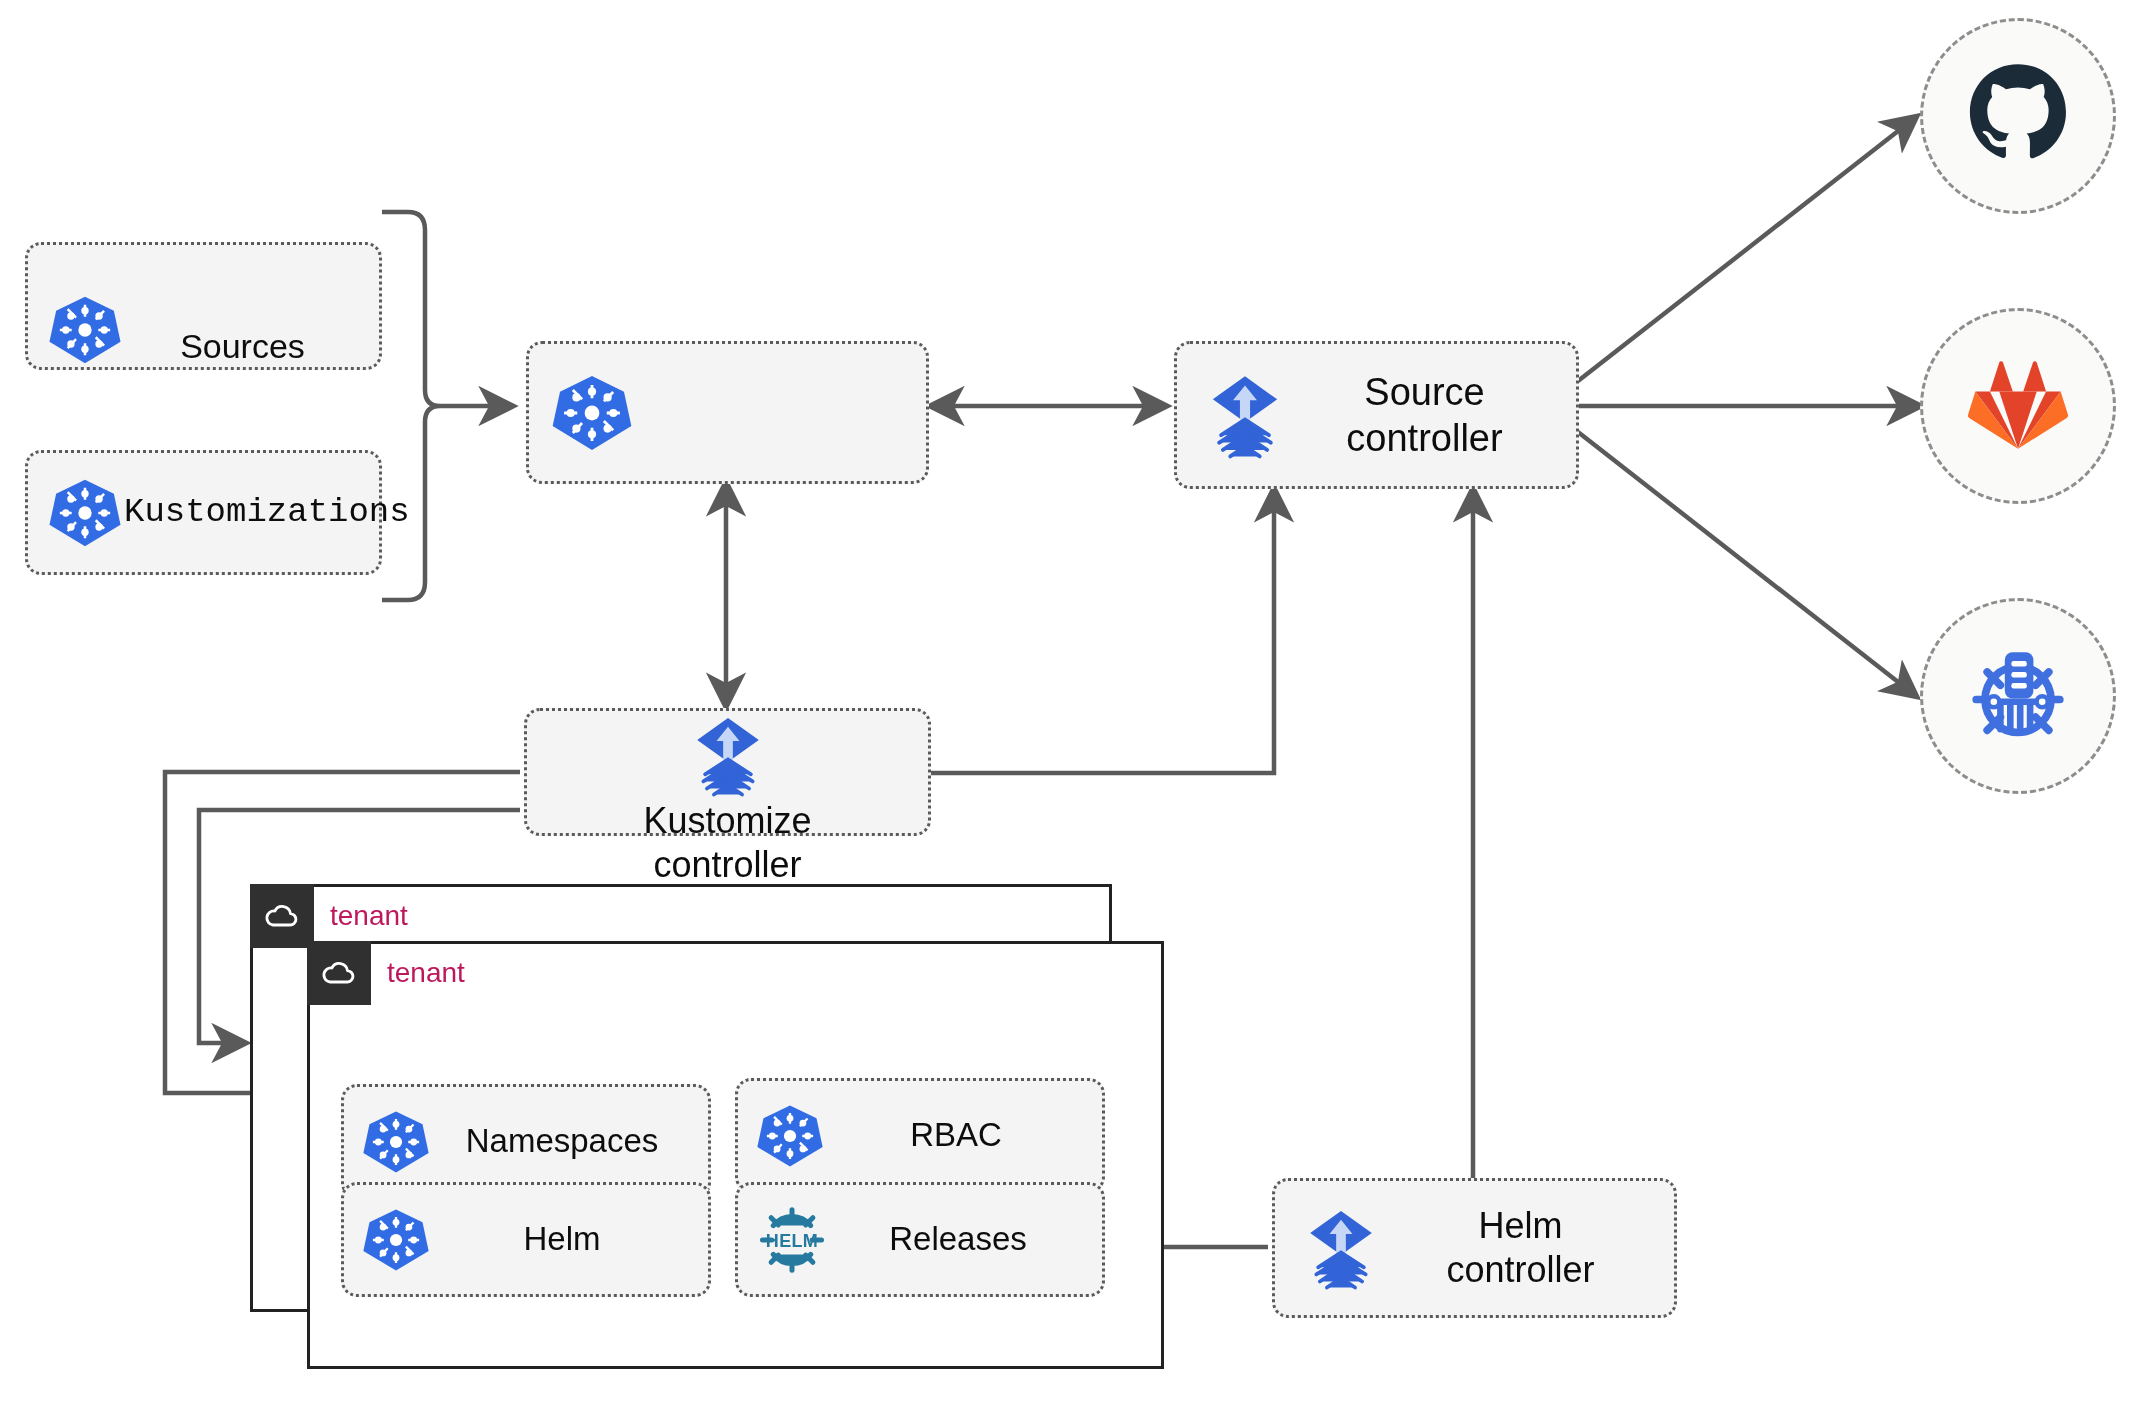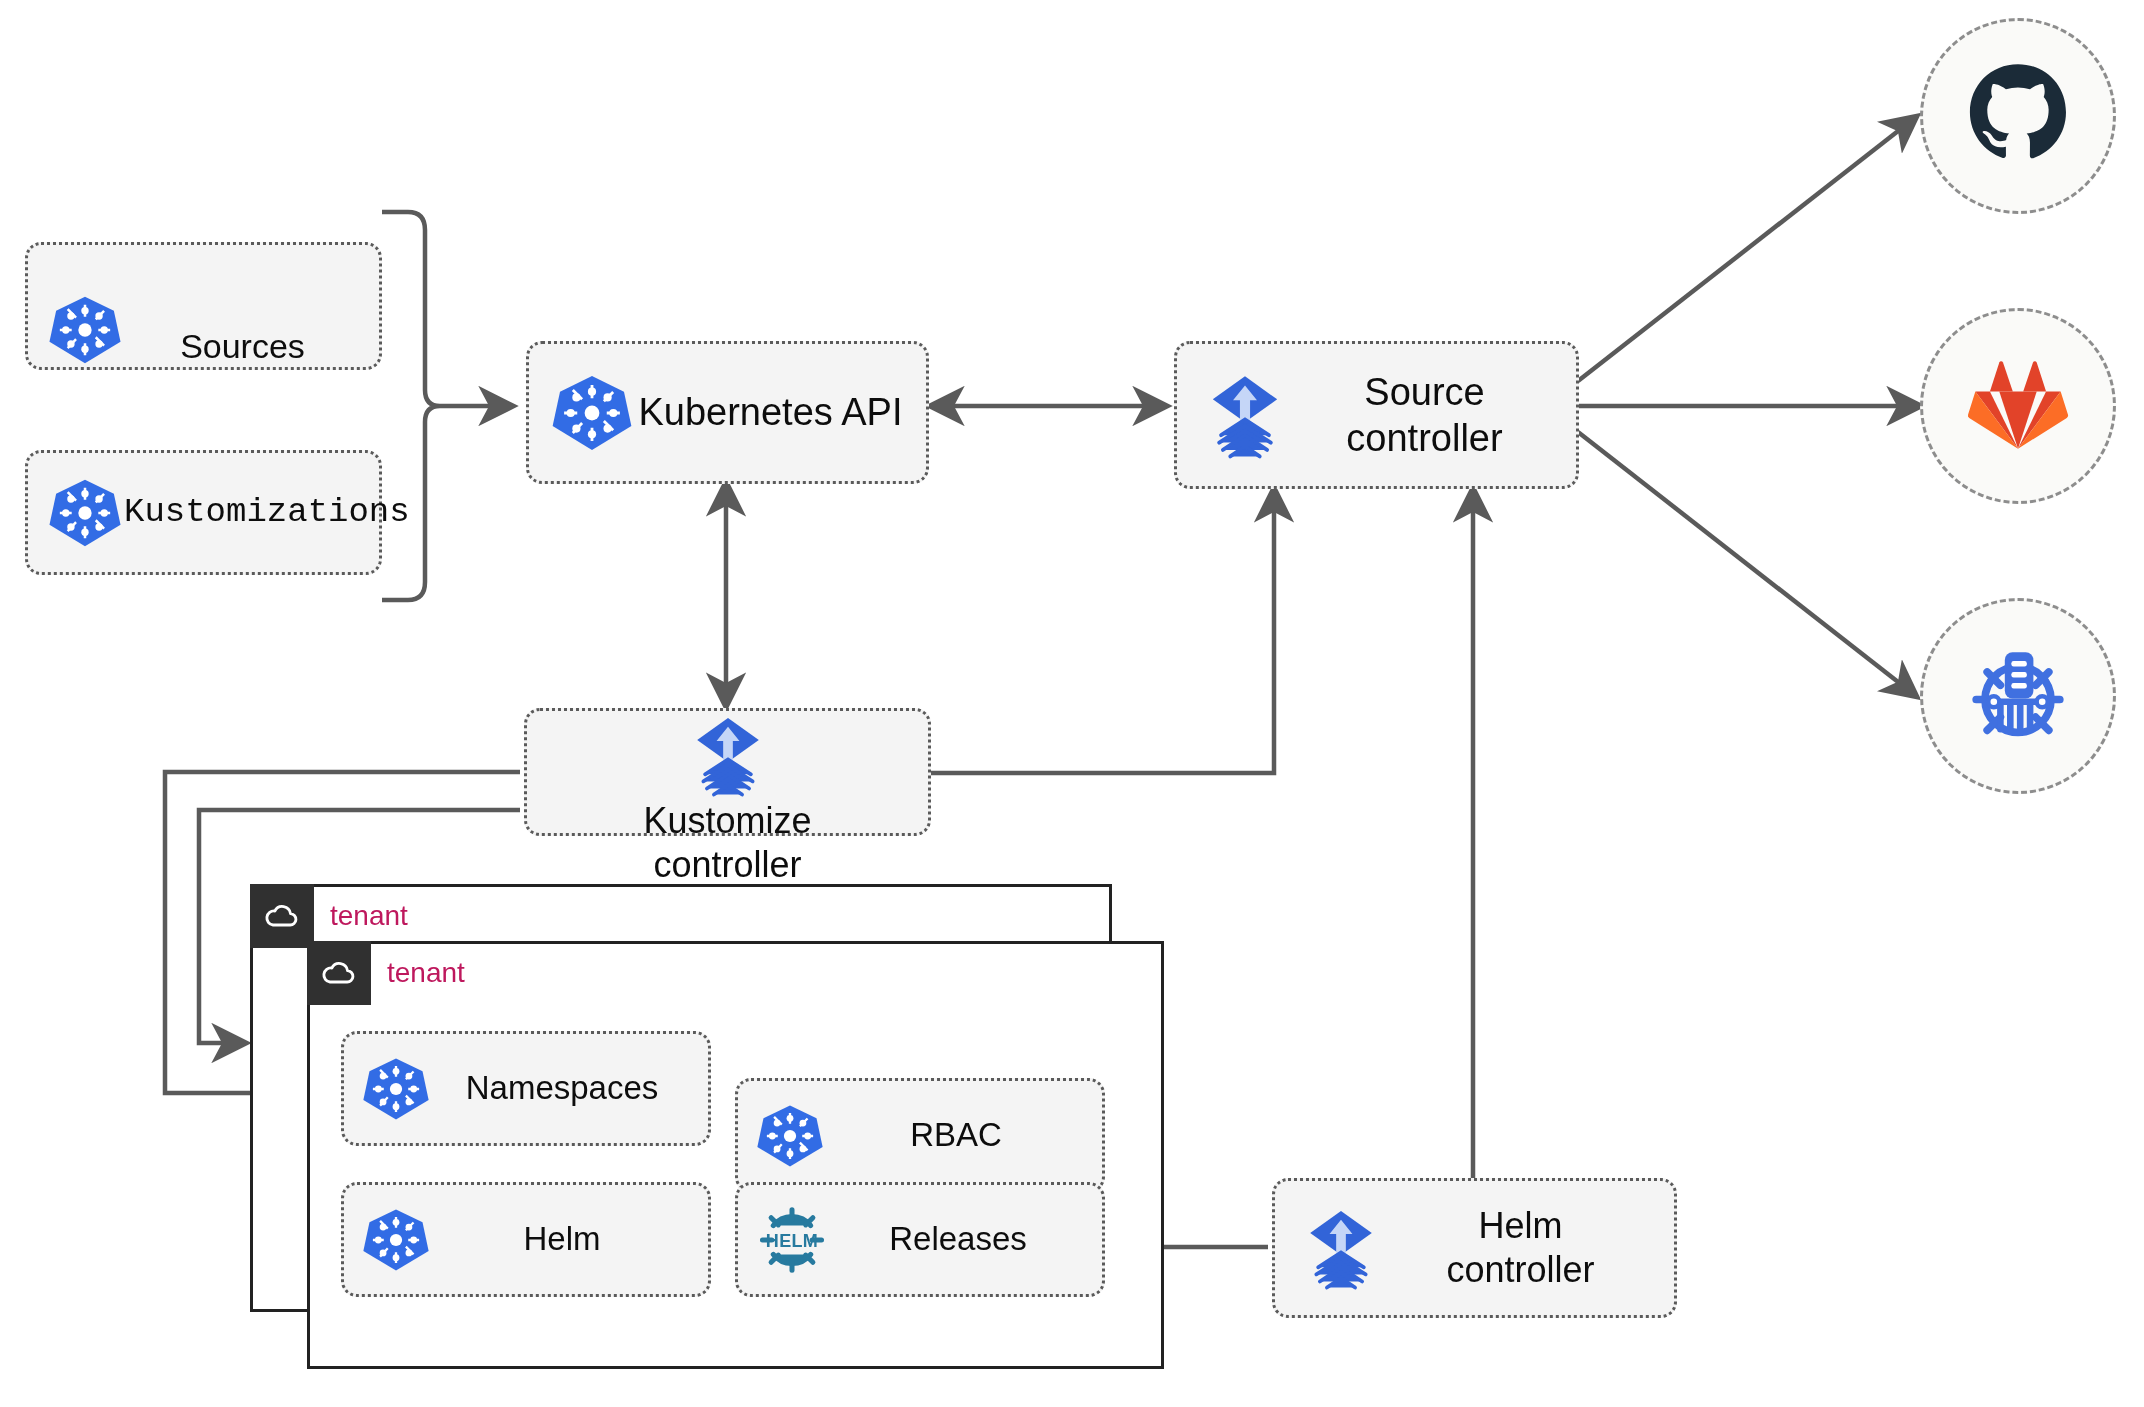--- a/index.html
+++ b/index.html
@@ -156,21 +156,20 @@
             <circle cx="50" cy="76" r="5"></circle>
           <circle cx="24" cy="50" r="5"></circle>
             <circle cx="76" cy="50" r="5"></circle>
           <circle cx="31" cy="31" r="5"></circle>
             <circle cx="69" cy="69" r="5"></circle>
           <circle cx="69" cy="31" r="5"></circle>
             <circle cx="31" cy="69" r="5"></circle>
         </g>
       </svg>
     </span>
-    <span class="lbl" style="font-size:38px;">Kubernetes API</span>
   </div>
 
   <div class="node" style="left:1174px;top:341px;width:405px;height:148px;padding:0 20px;">
     <span class="ico" style="width:96px;">
       <svg width="92" height="92" viewBox="0 0 100 100">
         <path class="flux-blue" d="M50 8 85 33 50 58 15 33Z"></path>
         <path d="M50 18 63 34h-7.5v22h-11V34H37Z" fill="#c5d6f7"></path>
         <g class="flux-blue" stroke="#3264d8" stroke-width="4.2" fill="none" stroke-linecap="round">
           <path d="M24 72 L50 55 L76 72"></path>
           <path d="M22 80 L50 62 L78 80"></path>
@@ -210,21 +209,21 @@
           <path d="M22 80 L50 62 L78 80"></path>
           <path d="M26 88 L50 72 L74 88"></path>
           <path d="M34 95 L50 84 L66 95"></path>
         </g>
       </svg>
     </span>
     <span class="lbl" style="font-size:36px;">Helm
 controller</span>
   </div>
 
-  <div class="node" style="left:341px;top:1031px;width:370px;height:115px;padding:0 16px;">
+  <div class="node" style="left:341px;top:1084px;width:370px;height:115px;padding:0 16px;">
     <span class="ico" style="width:72px;">
       <svg width="68" height="68" viewBox="0 0 100 100">
         <path class="k8s-blue" d="M50 5 89 24 98 66 50 95 2 66 11 24Z"></path>
         <g fill="#fff">
           <circle cx="50" cy="50" r="9"></circle>
           <path d="M48.3 16h3.4v16h-3.4zM48.3 68h3.4v16h-3.4z"></path>
           <path d="M16 48.3h16v3.4H16zM68 48.3h16v3.4H68z"></path>
           <path d="M25.4 23.1l2.4-2.4 11.3 11.3-2.4 2.4zM63.3 61l2.4-2.4L77 69.9l-2.4 2.4z"></path>
           <path d="M74.6 23.1l2.4 2.4-11.3 11.3-2.4-2.4zM36.7 61l2.4 2.4L27.8 75.7l-2.4-2.4z"></path>
           <circle cx="50" cy="24" r="5"></circle>

